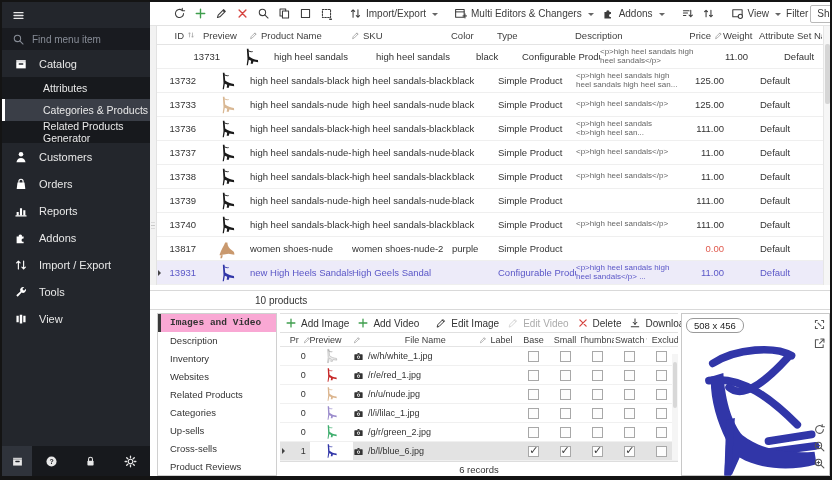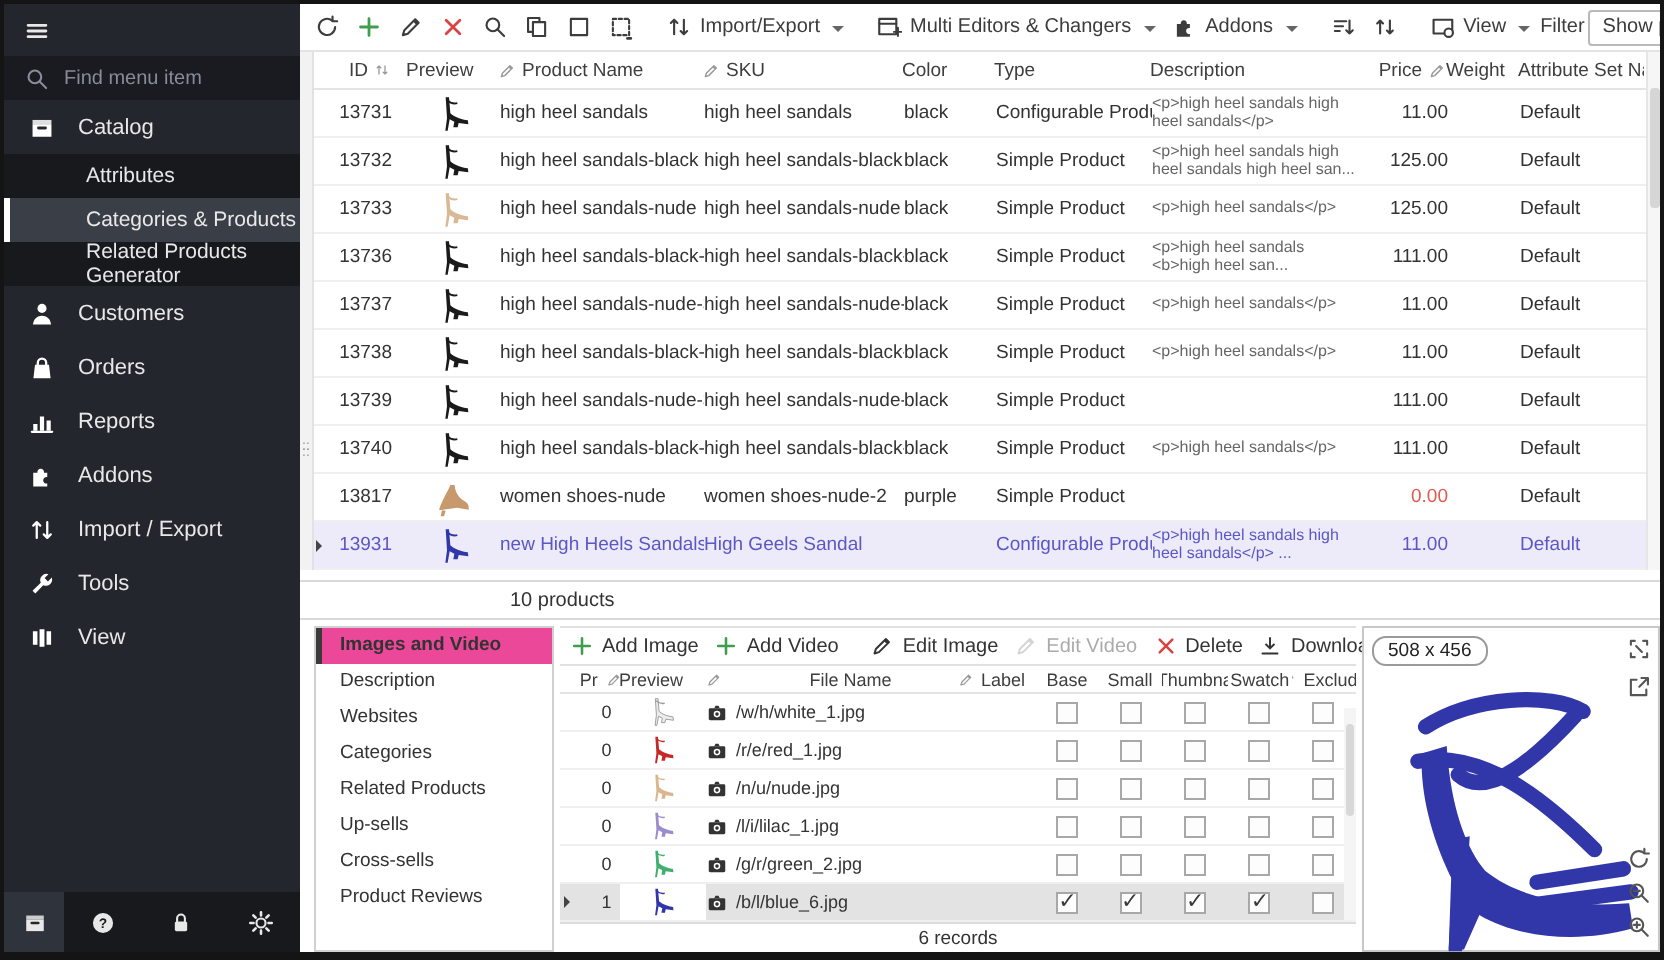--- a/index.html
+++ b/index.html
@@ -15,21 +15,21 @@
   .side-item{height:27px;display:flex;align-items:center;gap:11px;padding-left:12px;font-size:11px;cursor:default;}
   .side-item .ic{color:#fff;}
   .sub-item{height:22px;display:flex;align-items:center;padding-left:38px;font-size:10.5px;background:#17191d;border-left:3px solid transparent;}
   .sub-item.active{background:#3a3e47;border-left-color:#fff;}
   .side-footer{height:30px;background:#17191d;display:flex;align-items:center;}
   .side-footer .slot{width:30px;height:30px;display:flex;align-items:center;justify-content:center;}
   .side-footer .slot.active{background:#2f333b;}
   .side-footer .spread{flex:1;display:flex;justify-content:space-around;align-items:center;}
   
   .main{position:absolute;left:148px;top:0;right:0;bottom:0;display:flex;flex-direction:column;background:#fff;}
-  .toolbar{height:24px;display:flex;align-items:center;border-bottom:1px solid #e3e3e3;padding:0 4px;gap:2px;font-size:10px;color:#3c3c3c;flex:0 0 auto;}
+  .toolbar{height:24px;display:flex;align-items:center;border-bottom:1px solid #e3e3e3;padding:0 20px;gap:2px;font-size:10px;color:#3c3c3c;flex:0 0 auto;}
   .tbtn{display:flex;align-items:center;gap:4px;padding:2px 3px;border-radius:2px;white-space:nowrap;}
   .tbtn .ic{display:flex;}
   .sep{width:1px;height:15px;background:#dcdcdc;margin:0 3px;}
   .caret{width:0;height:0;border:3px solid transparent;border-top-color:#666;margin-left:2px;transform:translateY(2px);}
   .filter-select{display:flex;align-items:center;border:1px solid #b9b9b9;border-radius:2px;background:#fff;height:18px;padding:0 4px 0 6px;font-size:10px;gap:6px;white-space:nowrap;}
   .green{color:#3f9e4d;} .red{color:#d64541;} .dim{color:#9a9a9a;}
   
   .grid-wrap{position:relative;flex:0 0 auto;}
   .vstrip{position:absolute;left:0;top:0;bottom:0;width:7px;background:#f2f2f2;border-right:1px solid #e2e2e2;}
   .vstrip .dots{position:absolute;top:196px;left:1px;color:#9a9a9a;font-size:7px;letter-spacing:0;line-height:3px;}
@@ -46,21 +46,21 @@
   .prow.sel .pcell.desc{color:#5b57c7;}
   .r{justify-content:flex-end;}
   .marker{width:8px;flex:0 0 auto;display:flex;align-items:center;}
   .tri{width:0;height:0;border:3.5px solid transparent;border-left-color:#444;}
   .price-red{color:#e05a4e;}
   .pcount{height:20px;line-height:19px;border-top:1px solid #d9d9d9;border-bottom:1px solid #d9d9d9;font-size:10px;color:#333;padding-left:105px;margin-top:5px;flex:0 0 auto;background:#fff;}
   
   .bottom{flex:1;display:flex;padding:3px 0 0 7px;gap:3px;min-height:0;}
   .tabs{width:120px;border:1px solid #d0d0d0;background:#fff;flex:0 0 auto;}
   .tab{height:18px;line-height:18px;padding-left:9px;font-size:9.5px;color:#333;border-left:3px solid transparent;white-space:nowrap;overflow:hidden;}
-  .tab.active{font-weight:bold;border-left-color:#3a3a3a;background:#ec4899;}
+  .tab.active{font-weight:bold;border-left-color:#3a3a3a;background:#f9a8d4;font-family:Liberation Mono, monospace;}
   .imgpanel{flex:1;display:flex;flex-direction:column;border-top:1px solid #e0e0e0;min-width:0;position:relative;}
   .img-toolbar{height:22px;display:flex;align-items:center;font-size:10px;gap:2px;border-bottom:1px solid #e0e0e0;padding:0 2px;white-space:nowrap;}
   .ihead,.irow{display:flex;align-items:center;padding-left:2px;}
   .ihead{height:16px;font-size:9px;color:#3e3e3e;border-bottom:1px solid #e4e4e4;}
   .irow{height:19px;border-bottom:1px solid #f0f0f0;font-size:9px;color:#333;}
   .irow.sel{background:#e3e3e3;}
   .icell{overflow:hidden;white-space:nowrap;display:flex;align-items:center;gap:4px;}
   .icount{height:15px;line-height:15px;text-align:center;font-size:9.5px;color:#333;border-top:1px solid #ddd;margin-top:auto;}
   .cb{width:11px;height:11px;border:1px solid #a8a8a8;background:#fdfdfd;display:inline-block;position:relative;}
   .cb.on::after{content:"\2713";position:absolute;left:0px;top:-3px;font-size:11px;color:#3a3a3a;}
@@ -385,21 +385,21 @@
           <span class="hcell" style="width: 36px;">
             <span>Weight</span>
           </span>
           <span class="hcell" style="width: auto; flex: 1 1 0%;">
             <span>Attribute Set Name</span>
           </span>
         </div>
       <div id="prows">
           <div class="prow">
             <span class="marker"></span>
-            <span class="pcell r" style="width: 38px; padding-right: 8px;">13731</span>
+            <span class="pcell r" style="width: 38px; padding-right: 8px; margin-left: 24px;">13731</span>
             <span class="pcell c" style="width: 46px;">
               <svg viewBox="0 0 24 24" width="20" height="20">
                 <path fill="#1a1a1a" d="M7 2 9 2 9.8 11.5C12.5 14 16.5 15.2 20.3 15.7L20.6 18.2 14.8 17.4 14.2 20 11.6 20 12.2 16.6 9.4 15.2 8.2 22 6.8 22 7.8 14.5 7.4 8Z"></path>
                 <path fill="none" stroke="#1a1a1a" stroke-width="1.1" d="M7.6 3.6c2 1.8 4.4 2.4 6.4 1.9"></path>
               </svg>
             </span>
             <span class="pcell" style="width: 102px;">high heel sandals</span>
             <span class="pcell" style="width: 100px;">high heel sandals</span>
             <span class="pcell" style="width: 46px;">black</span>
             <span class="pcell" style="width: 78px;">Configurable Product</span>
@@ -580,23 +580,24 @@
         </div>
     </div>
 
     <div class="pcount">10 products</div>
 
     <div class="bottom">
 
       <div class="tabs" id="tabs">
           <div class="tab active"><span>Images and Video</span></div>
           <div class="tab"><span>Description</span></div>
+          <div class="tab"><span>Inventory</span></div>
           <div class="tab"><span>Websites</span></div>
+          <div class="tab"><span>Related Products</span></div>
           <div class="tab"><span>Categories</span></div>
-          <div class="tab"><span>Related Products</span></div>
           <div class="tab"><span>Up-sells</span></div>
           <div class="tab"><span>Cross-sells</span></div>
           <div class="tab"><span>Product Reviews</span></div>
         </div>
 
       <div class="imgpanel">
         <div class="img-toolbar" id="img-toolbar">
             <span class="tbtn">
               <span class="ic green">
                 <svg viewBox="0 0 16 16" width="12" height="12" fill="none" stroke="currentColor" stroke-width="1.3" stroke-linecap="round" stroke-linejoin="round">

